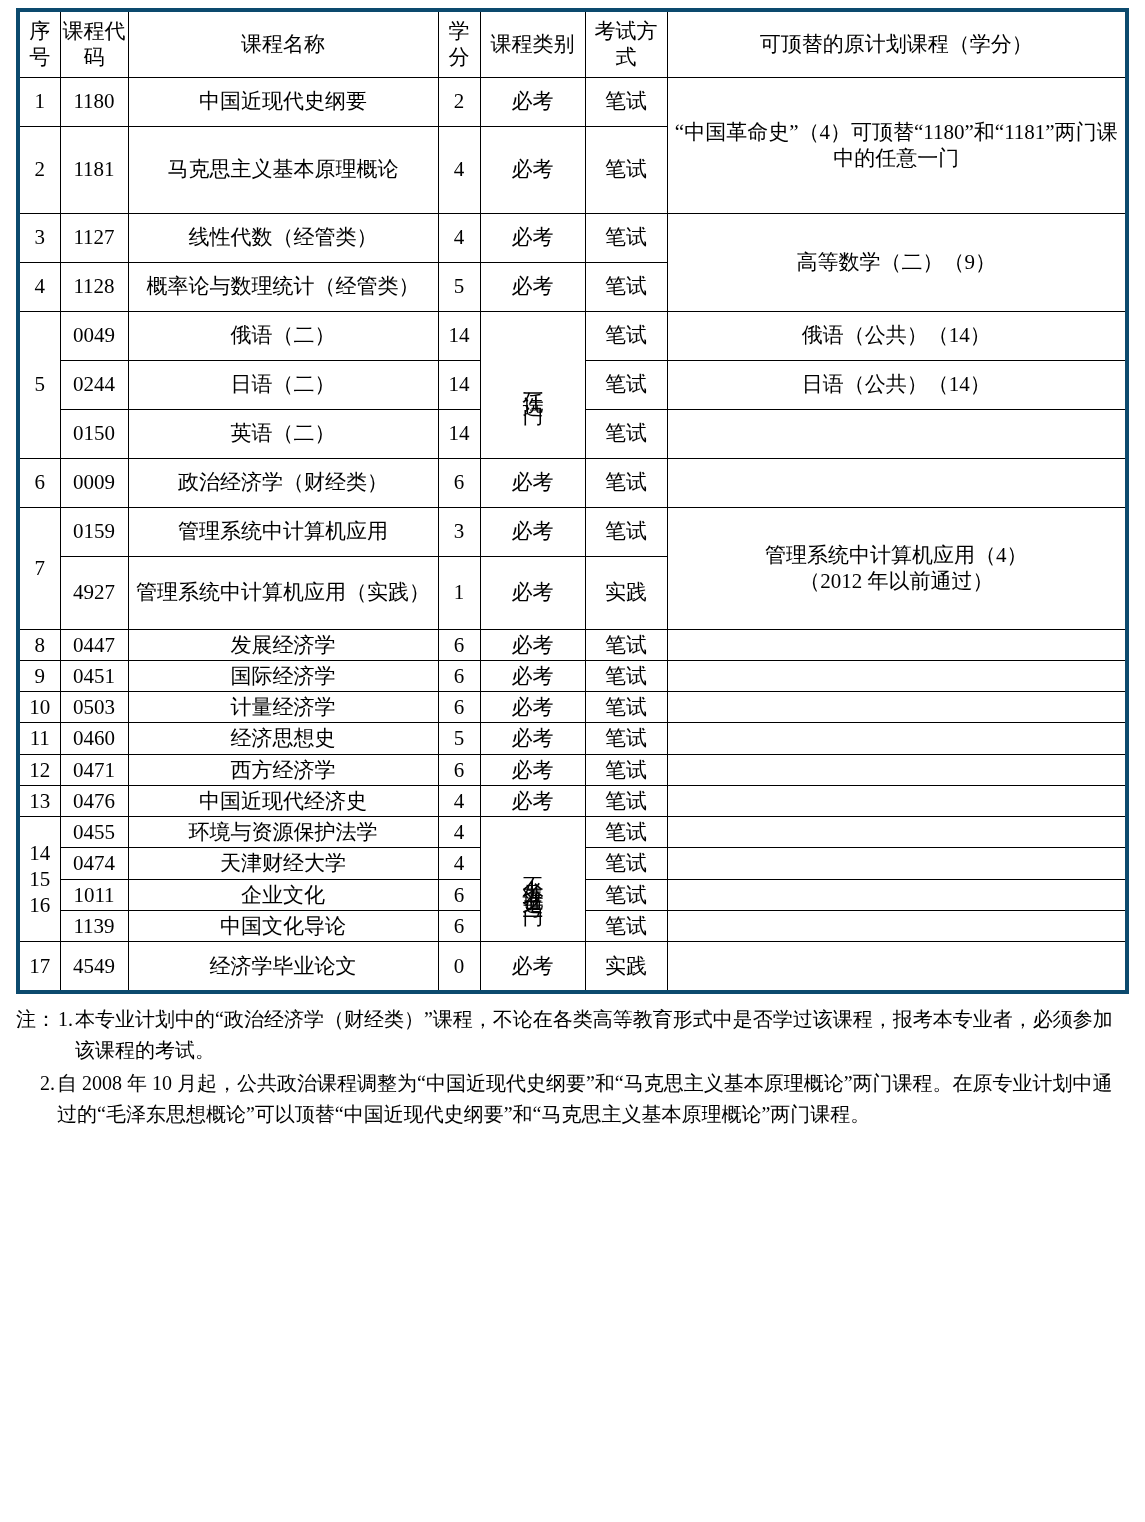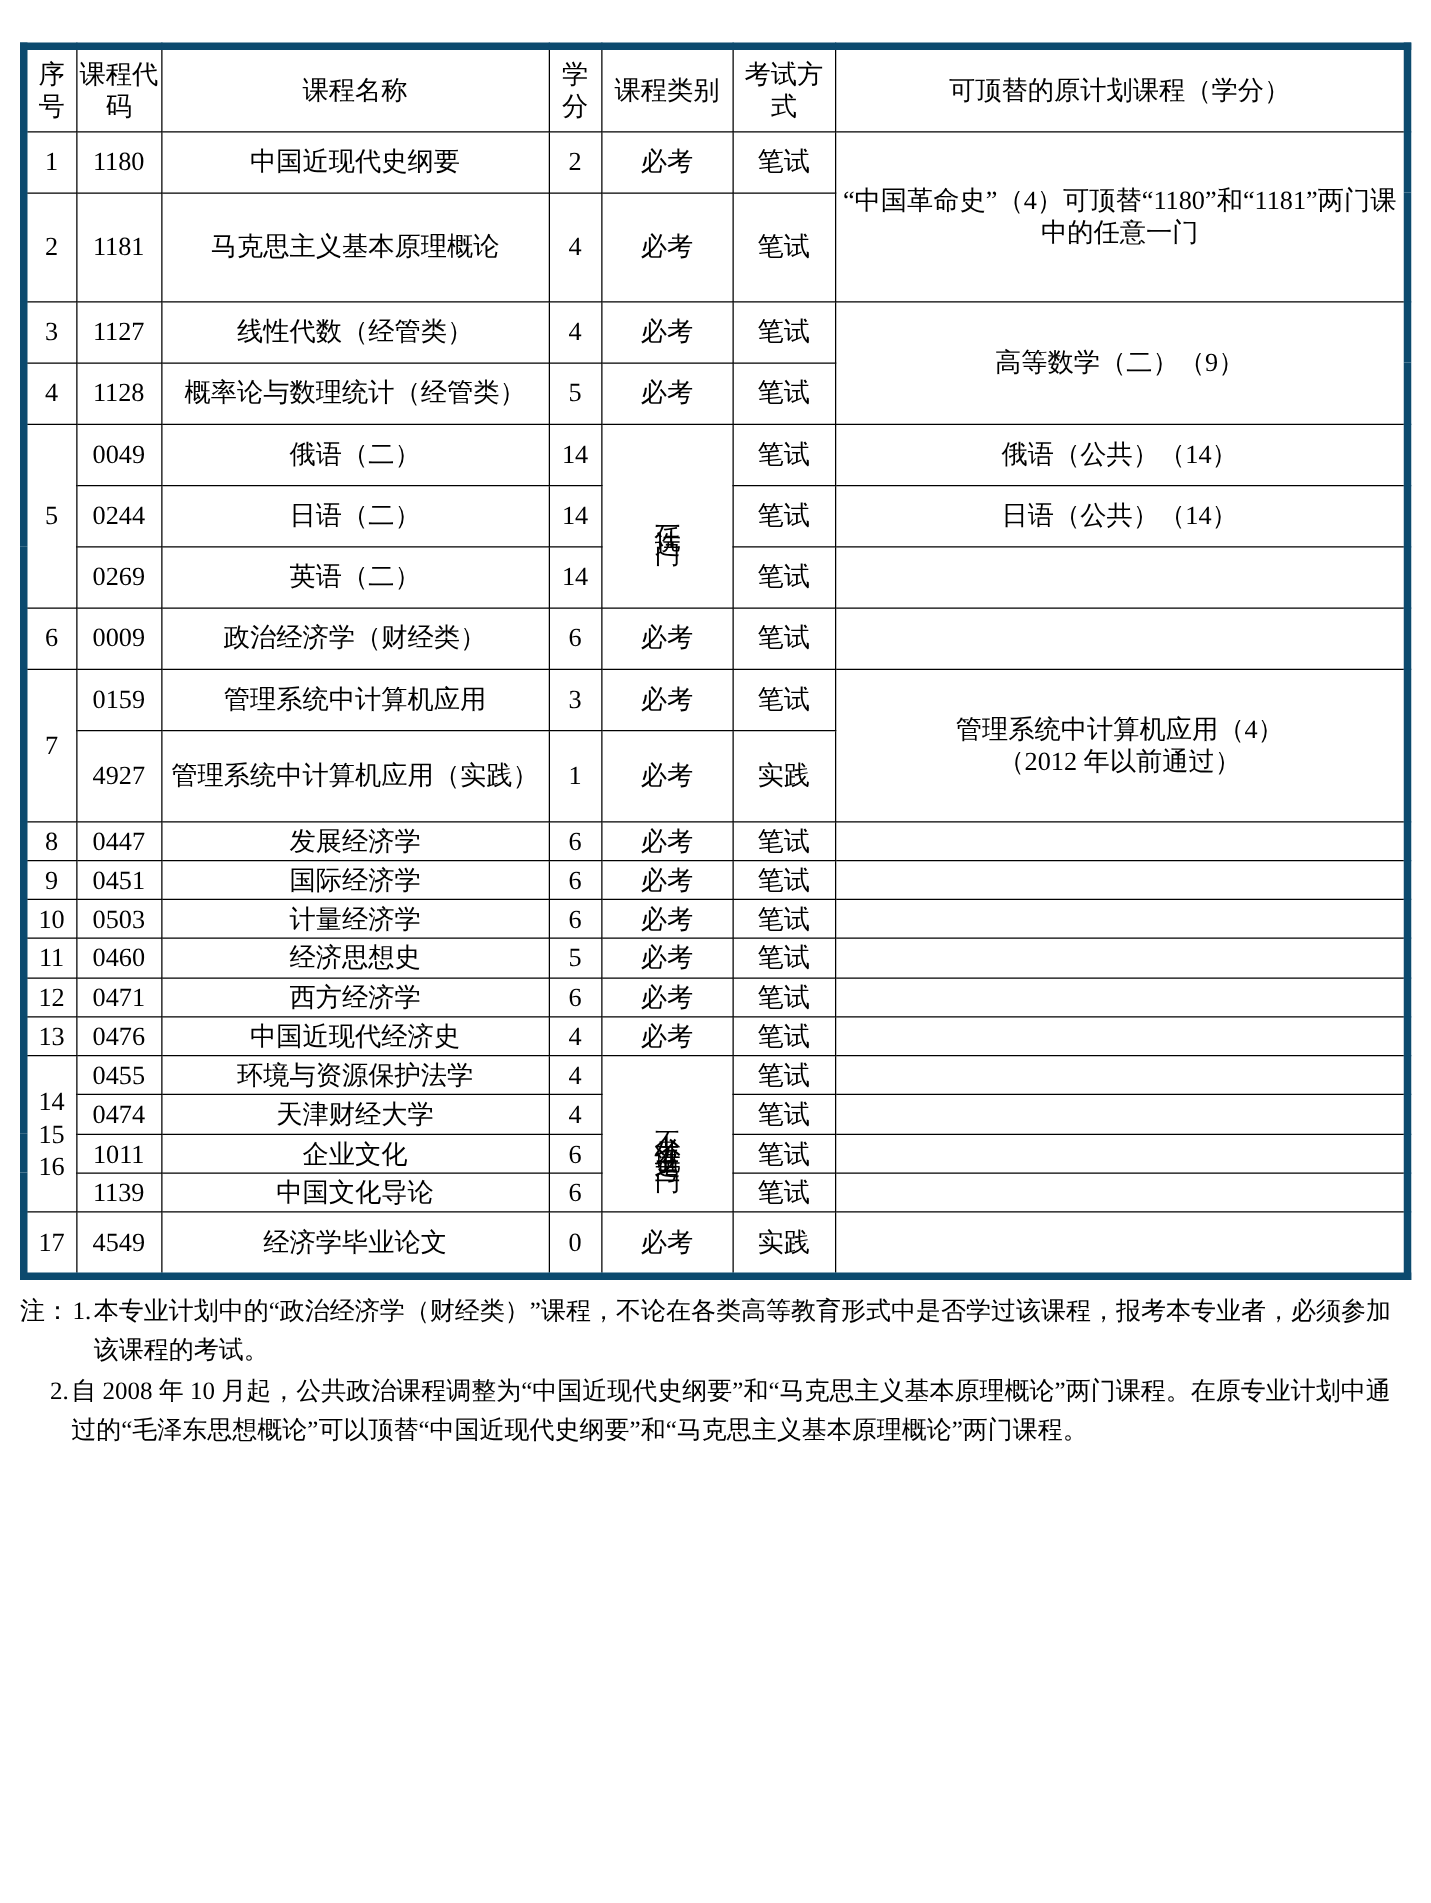--- a/index.html
+++ b/index.html
@@ -30,22 +30,21 @@
     margin: 0 0 10px 4px;
     white-space: nowrap;
   }
   .meta-line .meta-item { display: inline-block; }
   .meta-gap { display: inline-block; width: 34px; }
 
   table.plan {
     border-collapse: collapse;
     width: 1113px;
     table-layout: fixed;
-    border: 6px solid #0c4a6e;
-    margin-top: 26px;
+    border: 4px solid #0c4a6e;
   }
   table.plan td, table.plan th {
     border: 1px solid #000;
     font-size: 21px;
     text-align: center;
     vertical-align: middle;
     padding: 2px 2px;
     font-weight: normal;
     line-height: 1.25;
   }
@@ -173,21 +172,21 @@
 
       <tr class="row-tall">
         <td>0244</td>
         <td class="name-cell">日语（二）</td>
         <td>14</td>
         <td>笔试</td>
         <td>日语（公共）（14）</td>
       </tr>
 
       <tr class="row-tall">
-        <td>0269</td>
+        <td>0150</td>
         <td class="name-cell">英语（二）</td>
         <td>14</td>
         <td>笔试</td>
         <td></td>
       </tr>
 
       <tr class="row-tall">
         <td>6</td>
         <td>0009</td>
         <td class="name-cell">政治经济学（财经类）</td>

